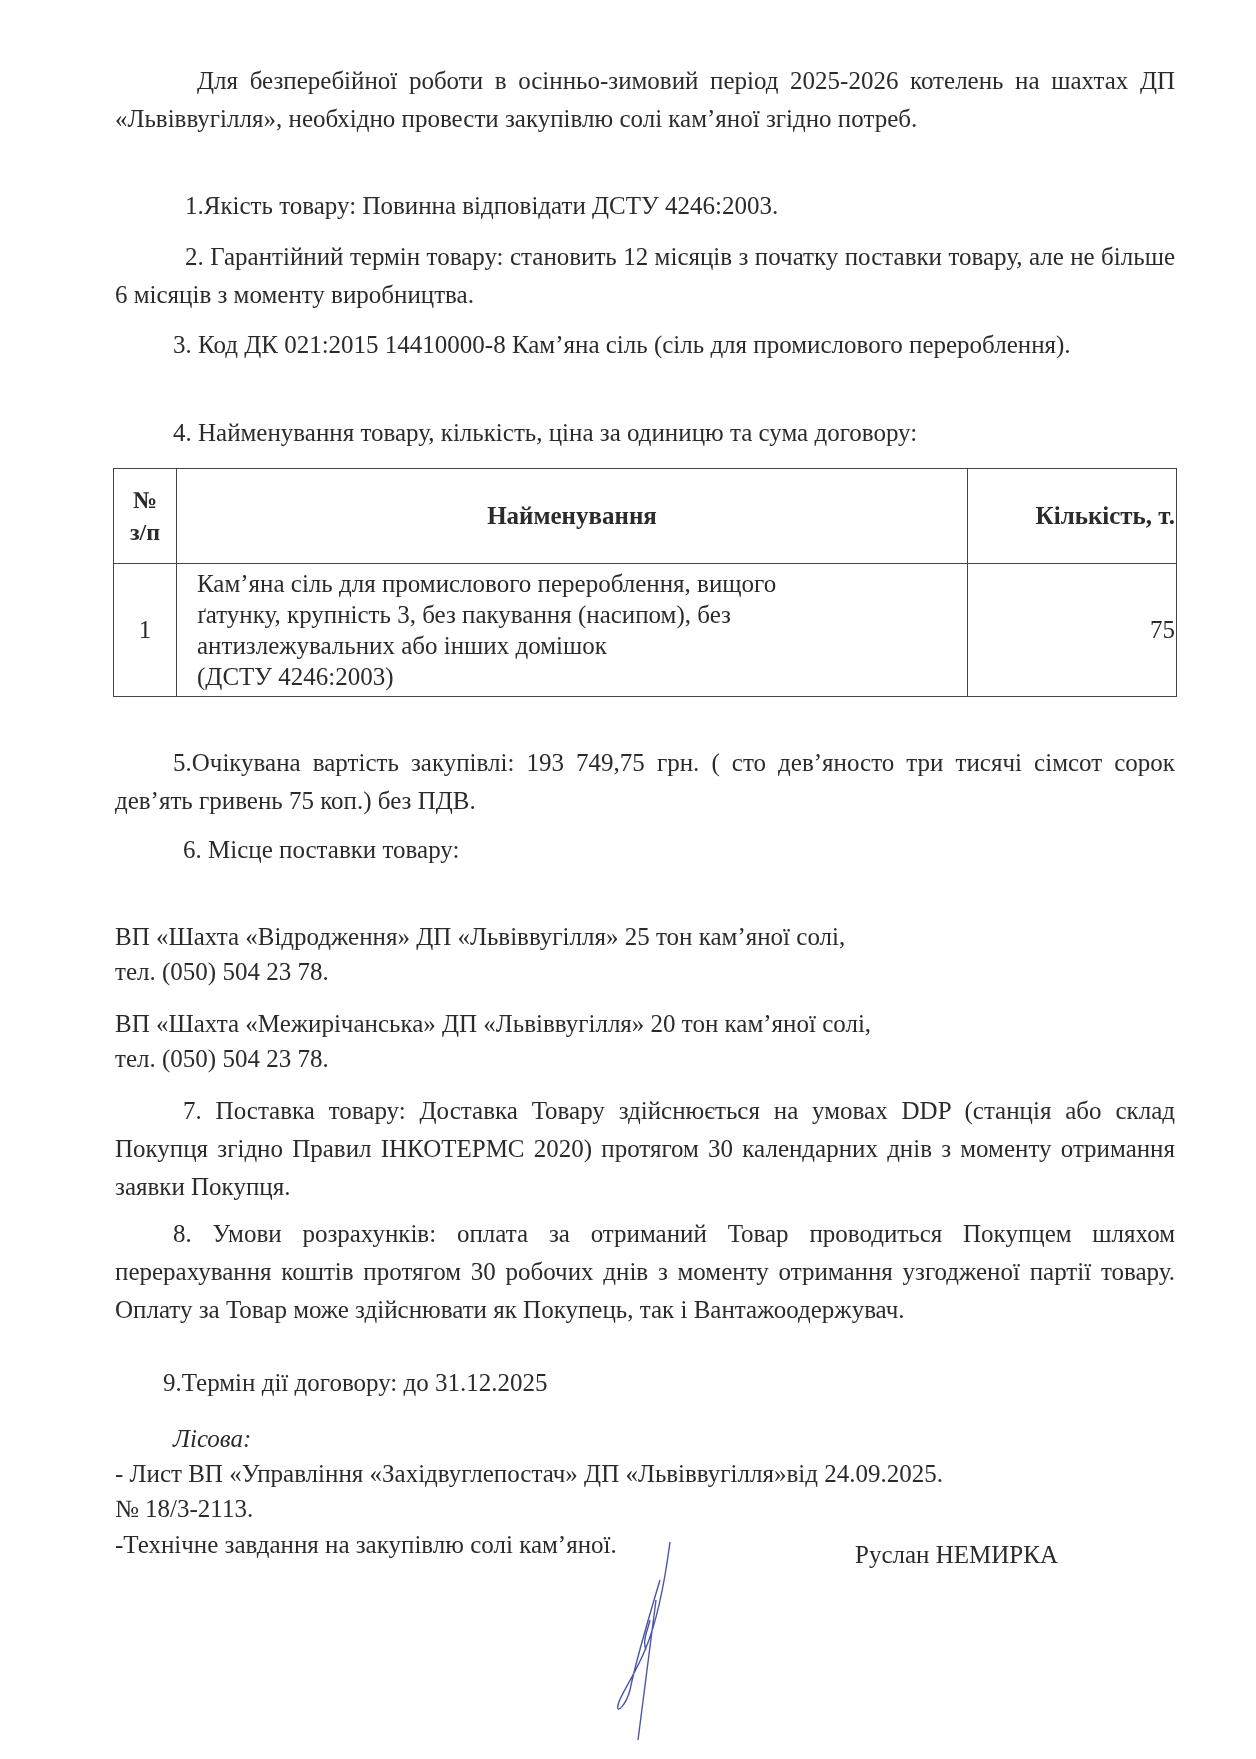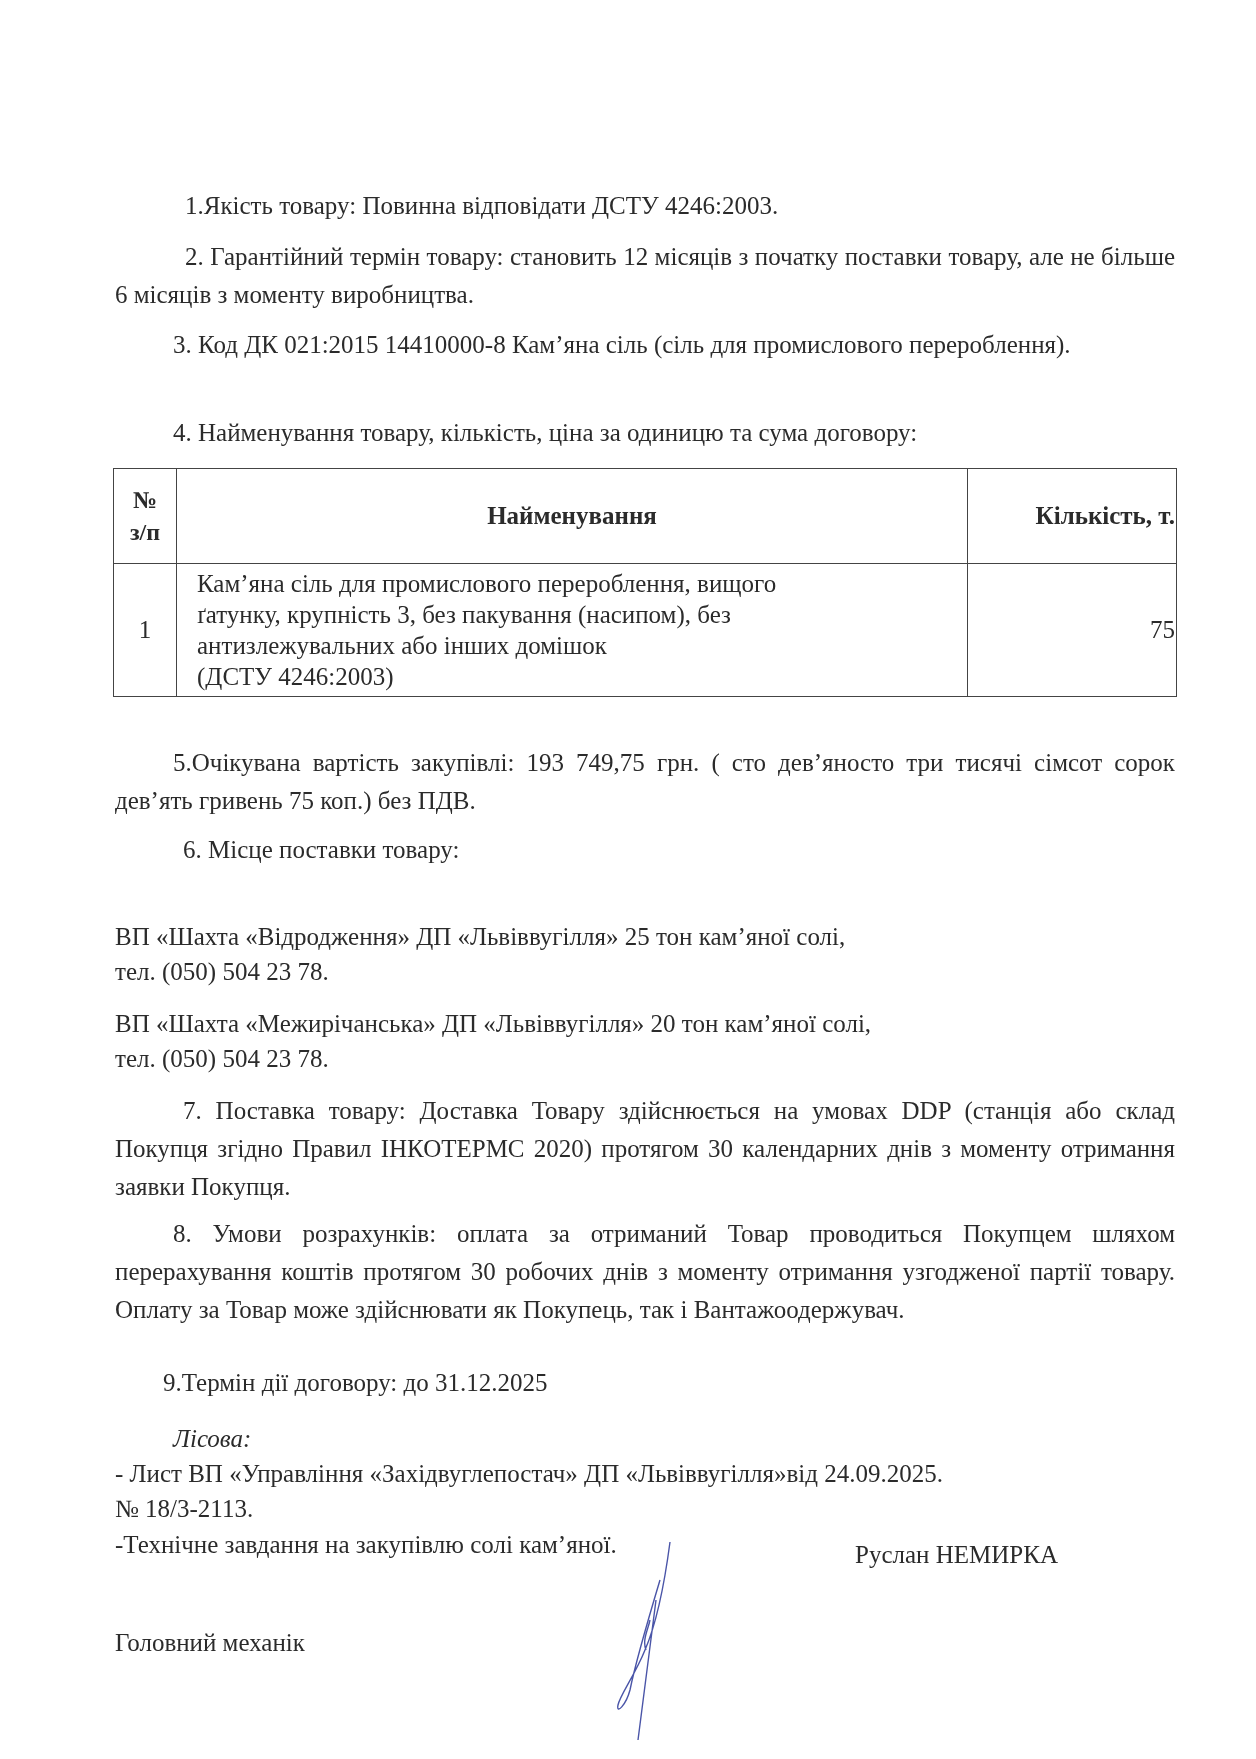--- a/index.html
+++ b/index.html
@@ -17,20 +17,21 @@
   .name-cell { padding:4px 20px; line-height:31px; text-align:left; }
   .hdr-num { line-height:32px; font-size:24px; }
   .italic { font-style:italic; }
   .sig { position:absolute; }
 </style>
 </head>
 <body>
 
 <div class="page">
 
+  <p class="p just" style="top:62px; text-indent:82px;">Для безперебійної роботи в осінньо-зимовий період 2025-2026 котелень на шахтах ДП «Львіввугілля», необхідно провести закупівлю солі кам’яної згідно потреб.</p>
 
   <p class="p" style="top:187px; text-indent:70px;">1.Якість товару: Повинна відповідати ДСТУ 4246:2003.</p>
 
   <p class="p just" style="top:238px; text-indent:70px;">2. Гарантійний термін товару: становить 12 місяців з початку поставки товару, але не більше 6 місяців з моменту виробництва.</p>
 
   <p class="p just" style="top:326px; text-indent:58px;">3. Код ДК 021:2015 14410000-8 Кам’яна сіль (сіль для промислового перероблення).</p>
 
   <p class="p" style="top:414px; text-indent:58px;">4. Найменування товару, кількість, ціна за одиницю та сума договору:</p>
 
   <table class="goods">
@@ -70,20 +71,19 @@
 
   <p class="p just" style="top:1215px; text-indent:58px;">8. Умови розрахунків: оплата  за отриманий  Товар проводиться Покупцем шляхом перерахування коштів протягом 30 робочих днів з моменту отримання узгодженої партії товару. Оплату за Товар може здійснювати як Покупець, так і Вантажоодержувач.</p>
 
   <p class="p" style="top:1364px; text-indent:48px;">9.Термін дії договору:  до 31.12.2025</p>
 
   <p class="p italic" style="top:1420px; text-indent:58px;">Лісова:</p>
   <p class="p" style="top:1455px;">- Лист  ВП «Управління «Західвуглепостач»  ДП «Львіввугілля»від 24.09.2025.</p>
   <p class="p" style="top:1490px;">№ 18/3-2113.</p>
   <p class="p" style="top:1526px;">-Технічне завдання на закупівлю солі кам’яної.</p>
 
-  <p class="p" style="top:1624px; width:400px;">Головний механік</p>
   <p class="p" style="top:1536px; left:855px; width:320px;">Руслан НЕМИРКА</p>
 
   <svg class="sig" style="left:590px; top:1540px;" width="120" height="200" viewBox="0 0 120 200">
     <path d="M80 2 C75 40, 68 80, 55 110 C45 135, 30 155, 28 165 C26 175, 36 165, 40 150 C46 120, 58 80, 70 40 M66 60 L48 200 M60 80 C58 90, 52 100, 56 110" fill="none" stroke="#4a55a8" stroke-width="1.4"></path>
   </svg>
 
 </div>
 
 </body></html>

